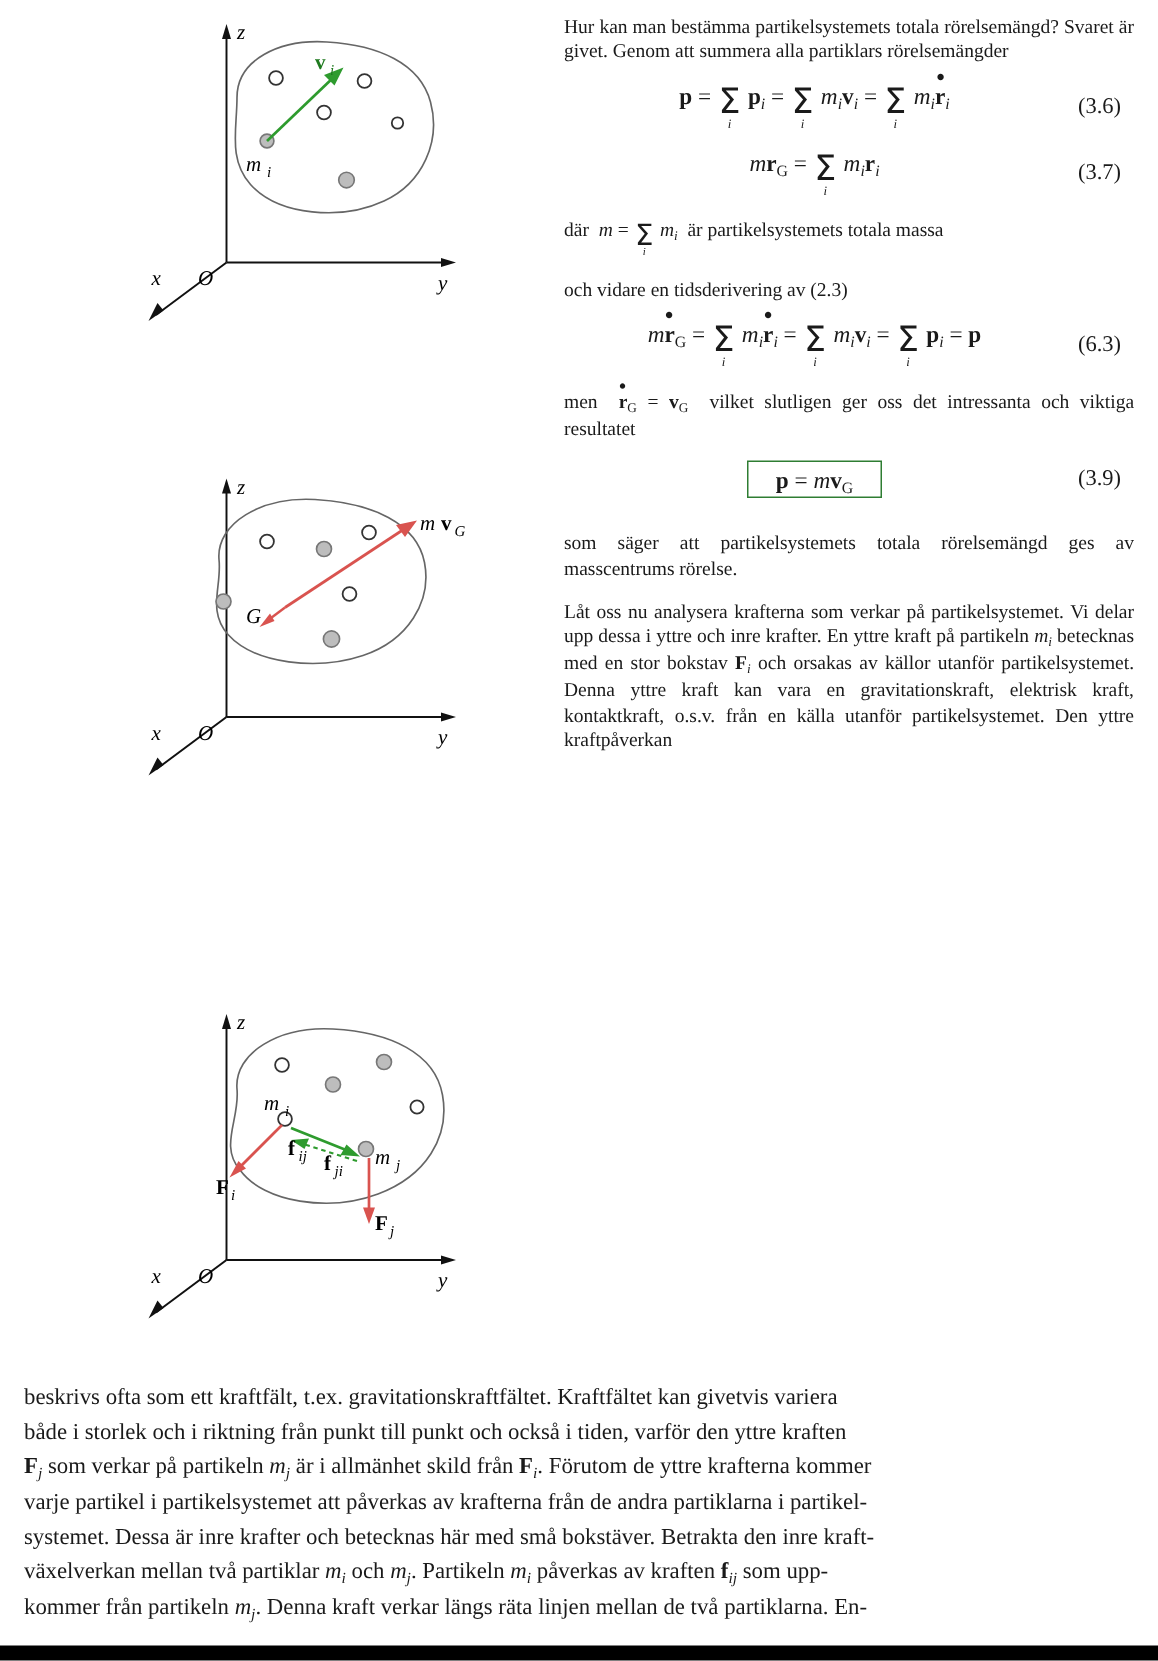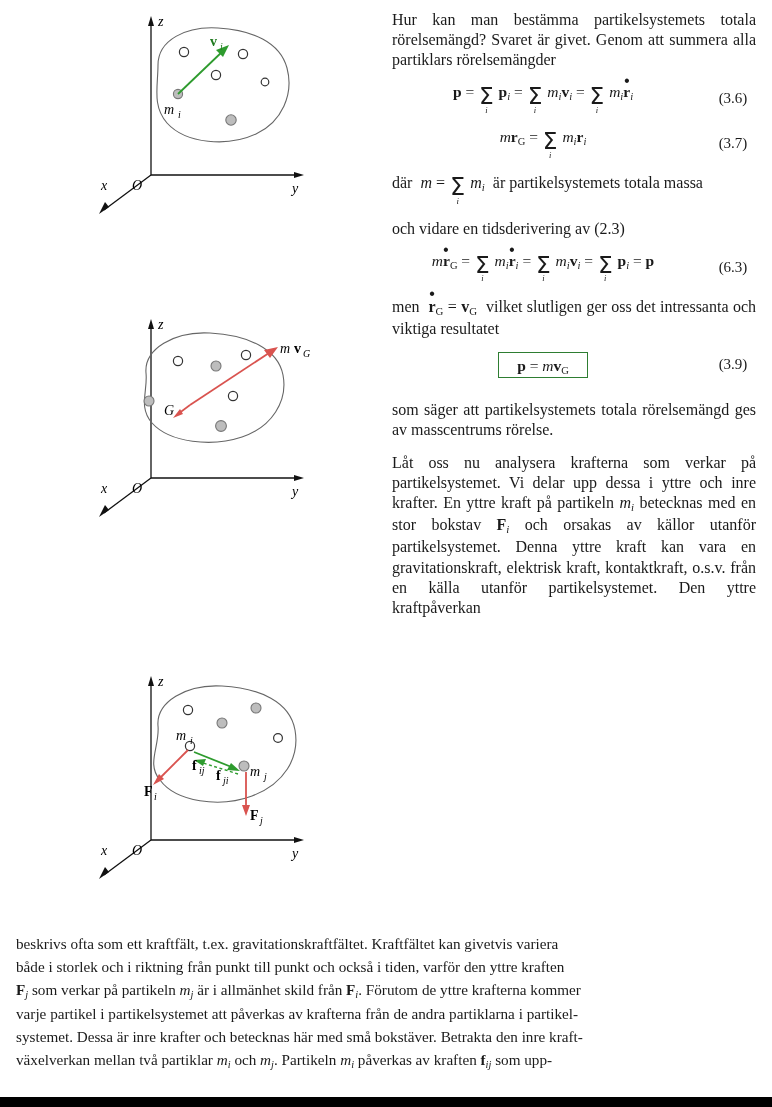--- a/index.html
+++ b/index.html
@@ -35,24 +35,24 @@
     height: 910px;
   }
   .col-text {
     position: absolute;
     left: 360px;
     top: 0;
     width: 380px;
     height: 910px;
   }
   .para {
-    font-size: 16px;
+    font-size: 13px;
     line-height: 1.26;
     text-align: justify;
-    margin: 0 0 13px 16px;
+    margin: 0 0 13px 0;
     hyphens: manual;
   }
   .eq-row {
     display: flex;
     align-items: center;
     justify-content: center;
     margin: 4px 0 14px 0;
     position: relative;
     font-size: 15.5px;
   }
@@ -92,21 +92,21 @@
     top: -0.74em;
     left: 50%;
     transform: translateX(-50%) scale(1.7);
     font-weight: bold;
   }
   .inline-eq { white-space: nowrap; }
   
   .fulltext {
     position: relative;
     width: 740px;
-    margin-top: 14px;
+    margin-top: 2px;
   }
   .fulltext p {
     font-size: 15.2px;
     line-height: 1.30;
     text-align: justify;
     margin: 0 0 3px 0;
   }
   .bottombar {
     position: absolute;
     left: 0;
@@ -362,16 +362,20 @@
     <p>
       <span>växelverkan mellan två partiklar</span>
       <span class="inline-eq"><span class="mi">m</span><sub class="s">i</sub></span>
       <span>och</span>
       <span class="inline-eq"><span class="mi">m</span><sub class="s">j</sub></span><span>. Partikeln</span>
       <span class="inline-eq"><span class="mi">m</span><sub class="s">i</sub></span>
       <span>påverkas av kraften</span>
       <span class="inline-eq"><span class="mb">f</span><sub class="s">ij</sub></span>
       <span>som upp-</span>
     </p>
+    <p>
+      <span>kommer från partikeln</span>
+      <span class="inline-eq"><span class="mi">m</span><sub class="s">j</sub></span><span>. Denna kraft verkar längs räta linjen mellan de två partiklarna. En-</span>
+    </p>
   </div>
 
   <div class="bottombar"></div>
 </div>
 
 </body></html>

